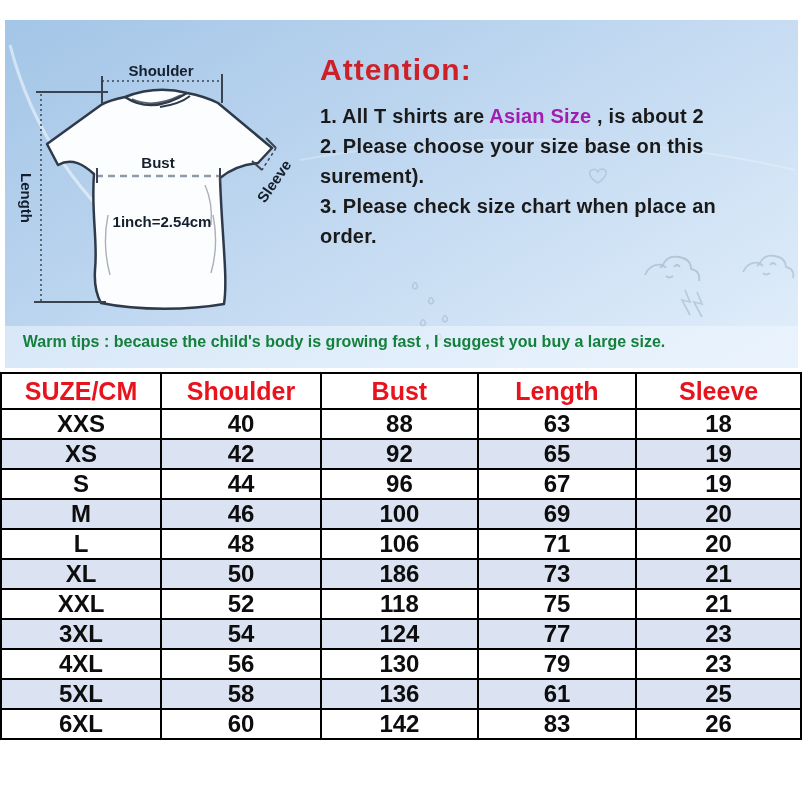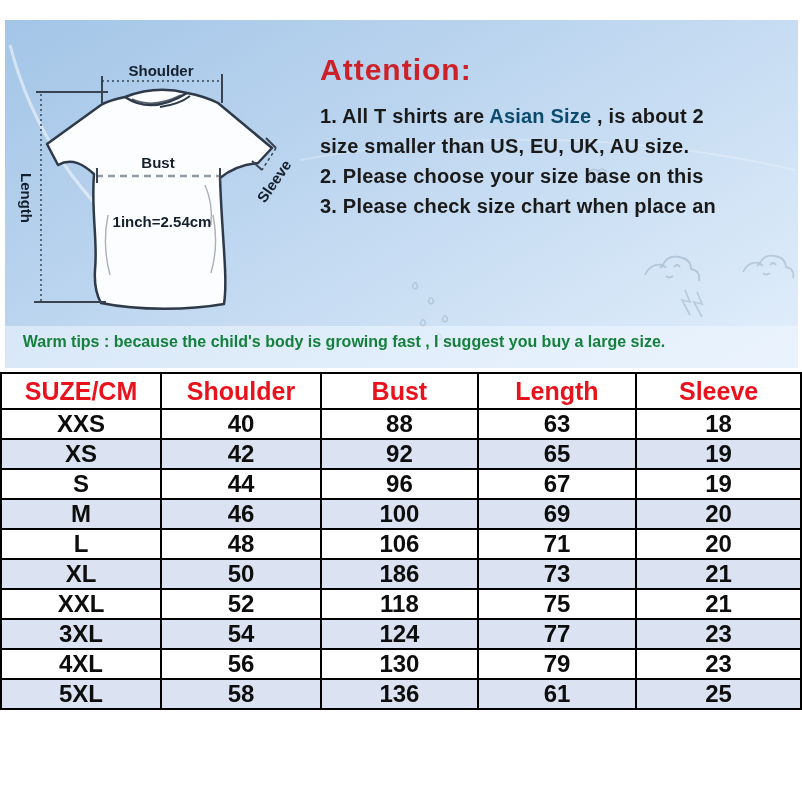--- a/index.html
+++ b/index.html
@@ -16,21 +16,21 @@
   .lbl{position:absolute;color:#15202e;font-weight:bold;font-size:15px;white-space:nowrap;}
   .lbl-shoulder{left:161px;top:70px;transform:translate(-50%,-50%);}
   .lbl-bust{left:158px;top:162px;transform:translate(-50%,-50%);}
   .lbl-length{left:26px;top:198px;transform:translate(-50%,-50%) rotate(90deg);}
   .lbl-sleeve{left:274px;top:181px;transform:translate(-50%,-50%) rotate(-55deg);}
   .lbl-scale{left:162px;top:221px;transform:translate(-50%,-50%);font-size:15px;}
   
   .attn{position:absolute;left:320px;top:53px;width:478px;color:#1a1a1a;}
   .attn-heading{font-size:30px;font-weight:bold;color:#cc2128;letter-spacing:1px;margin-bottom:14px;}
   .attn .ln{font-size:20px;font-weight:bold;line-height:30px;letter-spacing:0.2px;white-space:nowrap;}
-  .attn .red{color:#0c4a6e;}
+  .attn .red{color:#a21caf;}
   
   .warm-tips{position:absolute;left:0;top:333px;width:688px;text-align:center;
              color:#15803d;font-size:16px;font-weight:bold;white-space:nowrap;}
   
   .size-table{position:absolute;left:0;top:372px;width:802px;border-collapse:collapse;
               table-layout:fixed;}
   .size-table th,.size-table td{border:2px solid #000;text-align:center;vertical-align:middle;
               padding:0;font-weight:bold;}
   .size-table th{color:#e8131d;font-size:25px;background:#fff;}
   .size-table td{color:#0d0d0d;font-size:24px;background:#fff;}
@@ -128,23 +128,24 @@
   <span class="lbl lbl-shoulder">Shoulder</span>
   <span class="lbl lbl-bust">Bust</span>
   <span class="lbl lbl-length">Length</span>
   <span class="lbl lbl-sleeve">Sleeve</span>
   <span class="lbl lbl-scale">1inch=2.54cm</span>
 
   <div class="attn">
     <div class="attn-heading">Attention:</div>
     <div class="attn-lines">
       <div class="ln"><span>1. All T shirts are</span> <span class="red">Asian Size</span><span> , is about 2</span></div>
-      <div class="ln">size smaller than US, EU, UK, AU size.</div>
       <div class="ln">2. Please choose your size base on this</div>
+      <div class="ln">surement).</div>
       <div class="ln">3. Please check size chart when place an</div>
+      <div class="ln">order.</div>
     </div>
   </div>
 
   <div class="warm-tips">Warm tips : because the child's body is growing fast , I suggest you buy a large size.</div>
 
   <table class="size-table">
     <colgroup>
       <col style="width:20%">
         <col style="width:20%">
         <col style="width:19.6%">
@@ -224,16 +225,23 @@
           <td>79</td>
           <td>23</td>
       </tr>
       <tr class="alt">
         <td>5XL</td>
           <td>58</td>
           <td>136</td>
           <td>61</td>
           <td>25</td>
       </tr>
+      <tr>
+        <td>6XL</td>
+          <td>60</td>
+          <td>142</td>
+          <td>83</td>
+          <td>26</td>
+      </tr>
     </tbody>
   </table>
 
 </div>
 
 </body></html>

